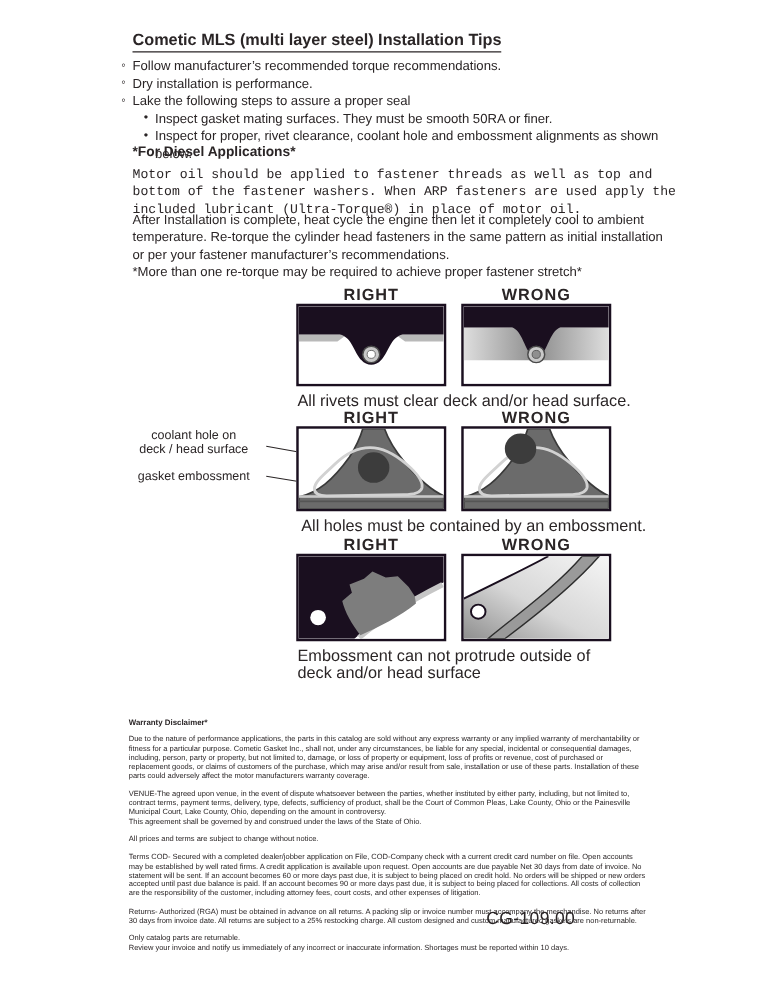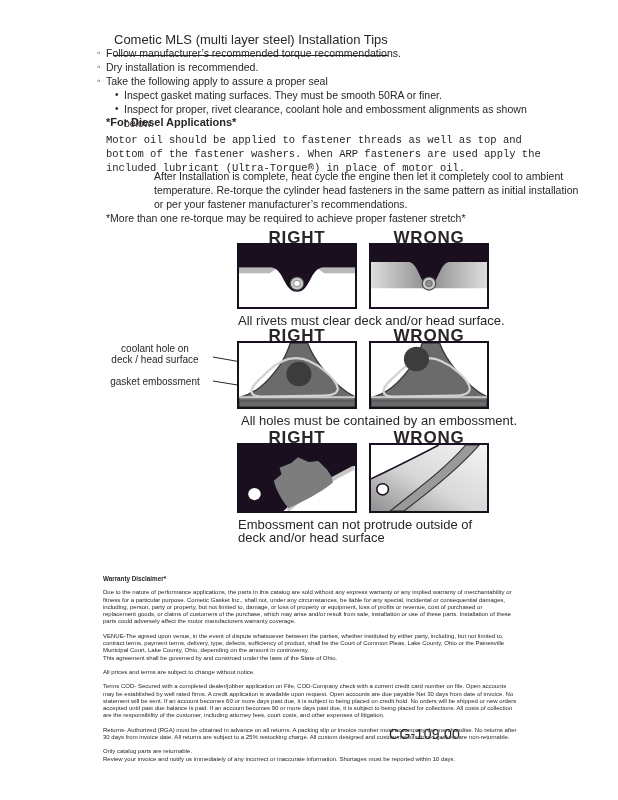--- a/index.html
+++ b/index.html
@@ -1,33 +1,33 @@
 <!DOCTYPE html>
 <html><head>
 <meta charset="utf-8">
 <style>
   html,body{margin:0;padding:0;background:#ffffff;}
   .page{position:relative;width:618px;height:800px;background:#ffffff;
         font-family:"Liberation Sans",sans-serif;color:#2a2526;overflow:hidden;}
 
-  .title{position:absolute;left:106px;top:24px;margin:8px;font-size:13px;font-weight:normal;
-         border-bottom:1.5px solid #2a2526;padding-bottom:8px;white-space:nowrap;}
+  .title{position:absolute;left:106px;top:24px;margin:0;font-size:13px;font-weight:bold;
+         border-bottom:1.5px solid #2a2526;padding-bottom:2px;white-space:nowrap;}
 
   .tips{position:absolute;left:97px;top:46px;width:452px;font-size:10.5px;line-height:14px;}
   .li{display:flex;}
   .li .m{flex:0 0 9px;text-align:left;}
   .m1{font-size:10px;line-height:14px;}
   .m2{font-size:10px;line-height:14px;}
   .l2{margin-left:18px;}
 
   .diesel-h{position:absolute;left:106px;top:116px;margin:0;font-size:11px;font-weight:bold;}
   .para{position:absolute;left:106px;width:436px;margin:0;font-size:10.5px;line-height:13.8px;}
-  .p1{top:134px;font-family:Liberation Mono, monospace;} .p2{top:170px;margin-left:48px;} .p3{top:212px;}
-
-  .dlabel{position:absolute;width:120px;margin:0;text-align:center;font-size:17px;
+  .p1{top:134px;font-family:Liberation Mono, monospace;} .p2{top:170px;} .p3{top:212px;}
+
+  .dlabel{position:absolute;width:120px;margin:0;text-align:center;font-size:13px;
           font-weight:bold;letter-spacing:0.8px;}
   .lab1r{left:237px;top:228px;} .lab1w{left:369px;top:228px;}
   .lab2r{left:237px;top:326px;} .lab2w{left:369px;top:326px;}
   .lab3r{left:237px;top:428px;} .lab3w{left:369px;top:428px;}
 
   .panel{position:absolute;width:116px;border:2px solid #1a0f1f;background:#fff;line-height:0;}
   .pan1{height:62px;top:243px;} .pan2{height:64px;top:341px;} .pan3{height:66px;top:443px;}
   .pL{left:237px;} .pW{left:369px;}
   .panel svg{display:block;}
 
@@ -55,25 +55,25 @@
 
   <h1 class="title">Cometic MLS (multi layer steel) Installation Tips</h1>
 
   <div class="tips">
     <div class="li l1">
       <span class="m m1">◦</span>
       <span>Follow manufacturer’s recommended torque recommendations.</span>
     </div>
     <div class="li l1">
       <span class="m m1">◦</span>
-      <span>Dry installation is recommended.</span>
+      <span>Dry installation is performance.</span>
     </div>
     <div class="li l1">
       <span class="m m1">◦</span>
-      <span>Take the following apply to assure a proper seal</span>
+      <span>Lake the following steps to assure a proper seal</span>
     </div>
     <div class="li l2">
       <span class="m m2">•</span>
       <span>Inspect gasket mating surfaces.  They must be smooth 50RA or finer.</span>
     </div>
     <div class="li l2">
       <span class="m m2">•</span>
       <span>Inspect for proper, rivet clearance, coolant hole and embossment alignments as shown below.</span>
     </div>
   </div>

